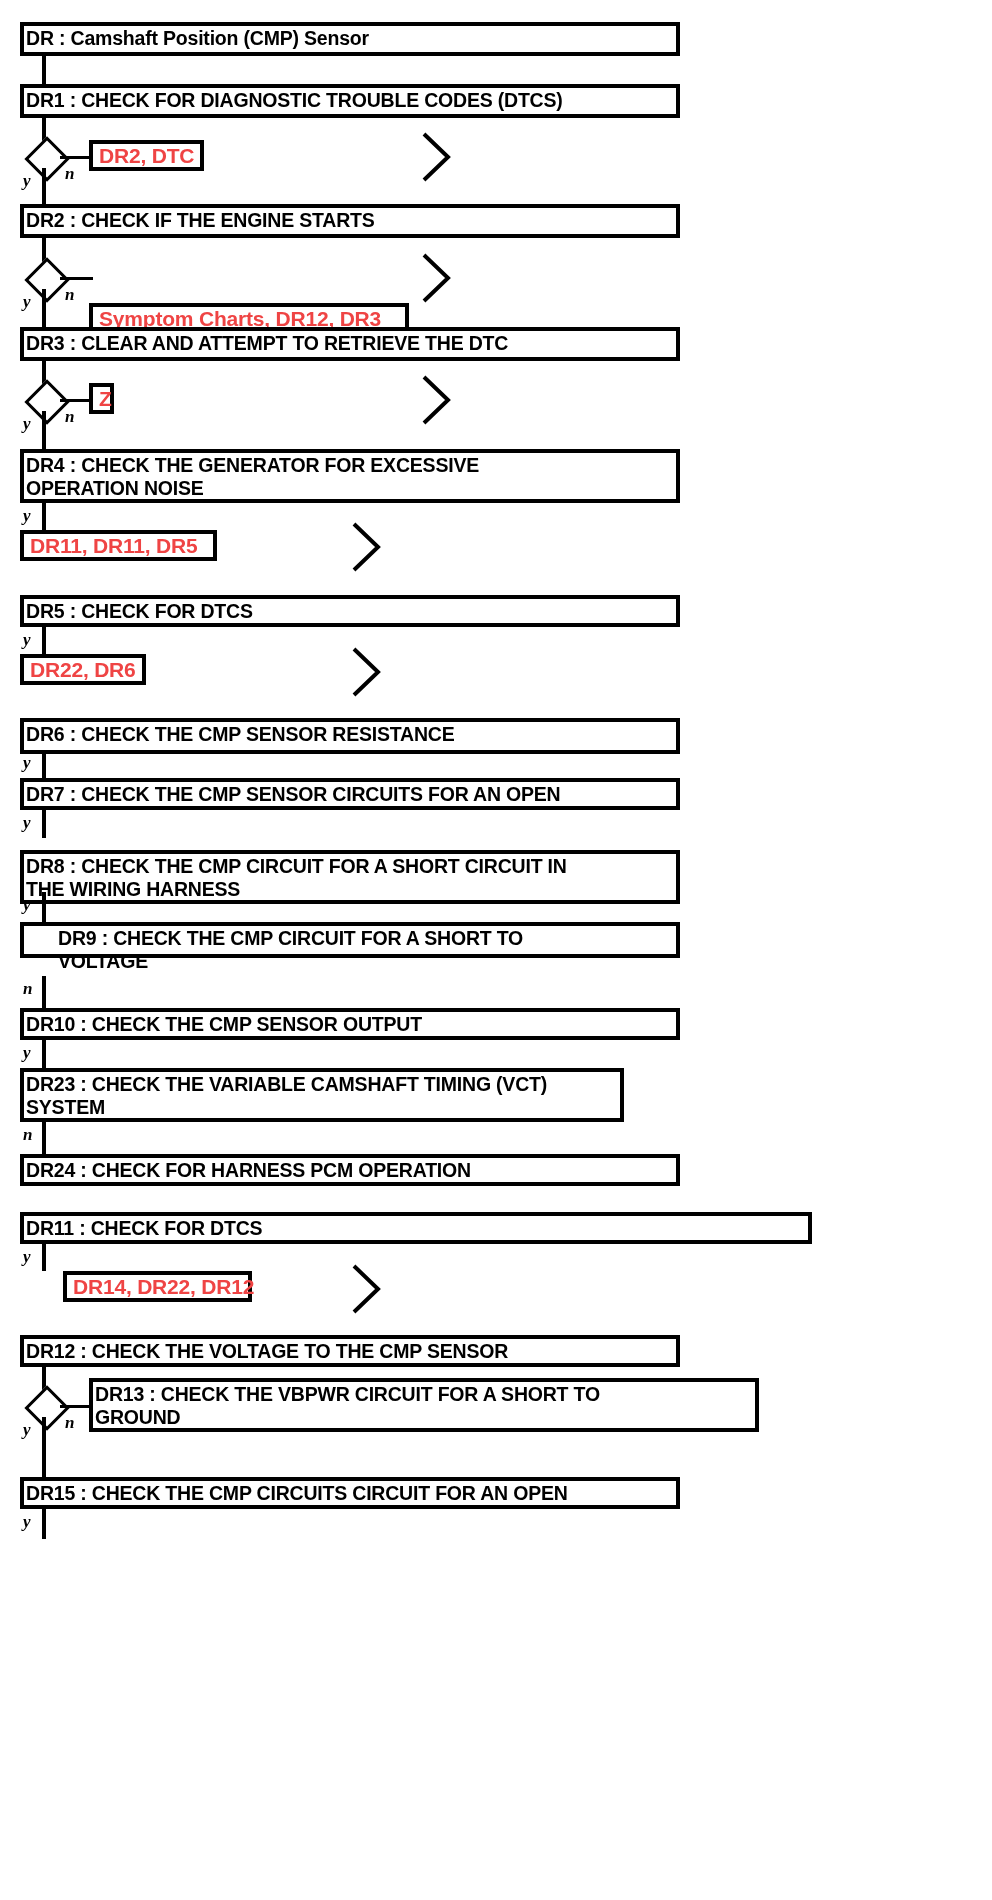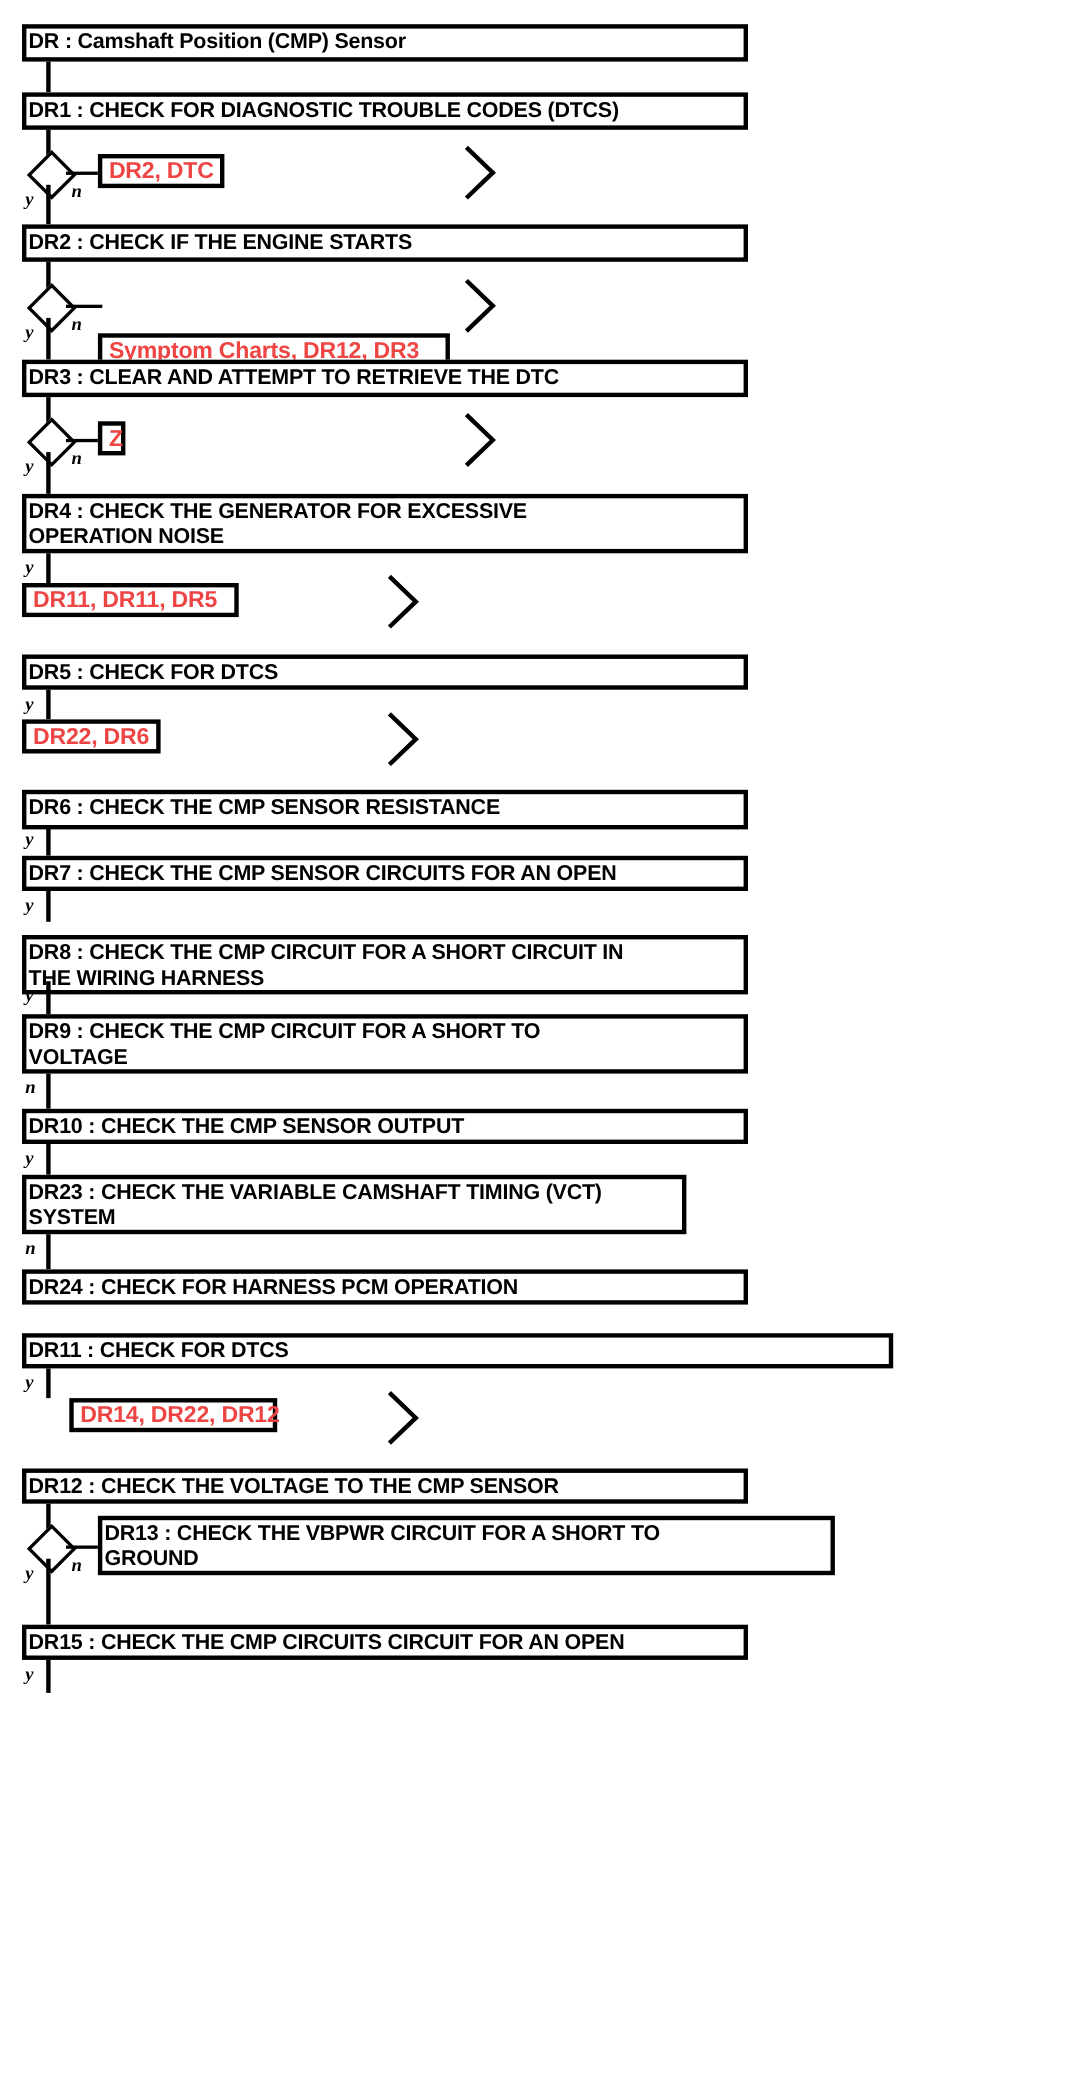--- a/index.html
+++ b/index.html
@@ -205,21 +205,21 @@
   <span class="branch-letter" style="left:23px; top:814px;">y</span>
   <div class="vline" style="left:42px; top:810px; height:28px;"></div>
 
   <div class="step-box" style="left:20px; top:838px; width:660px; height:54px;margin-top:12px;">
     <span class="step-label">DR8 : CHECK THE CMP CIRCUIT FOR A SHORT CIRCUIT IN
 THE WIRING HARNESS</span>
   </div>
   <span class="branch-letter" style="left:23px; top:896px;">y</span>
   <div class="vline" style="left:42px; top:892px; height:30px;"></div>
 
-  <div class="step-box" style="left:20px; top:922px; width:660px; height:54px;">
+  <div class="step-box" style="left:20px; top:922px; width:660px; height:36px;padding-left:32px;">
     <span class="step-label">DR9 : CHECK THE CMP CIRCUIT FOR A SHORT TO
 VOLTAGE</span>
   </div>
   <span class="branch-letter" style="left:23px; top:980px;">n</span>
   <div class="vline" style="left:42px; top:976px; height:32px;"></div>
 
   <div class="step-box" style="left:20px; top:1008px; width:660px; height:32px;">
     <span class="step-label">DR10 : CHECK THE CMP SENSOR OUTPUT</span>
   </div>
   <span class="branch-letter" style="left:23px; top:1044px;">y</span>

